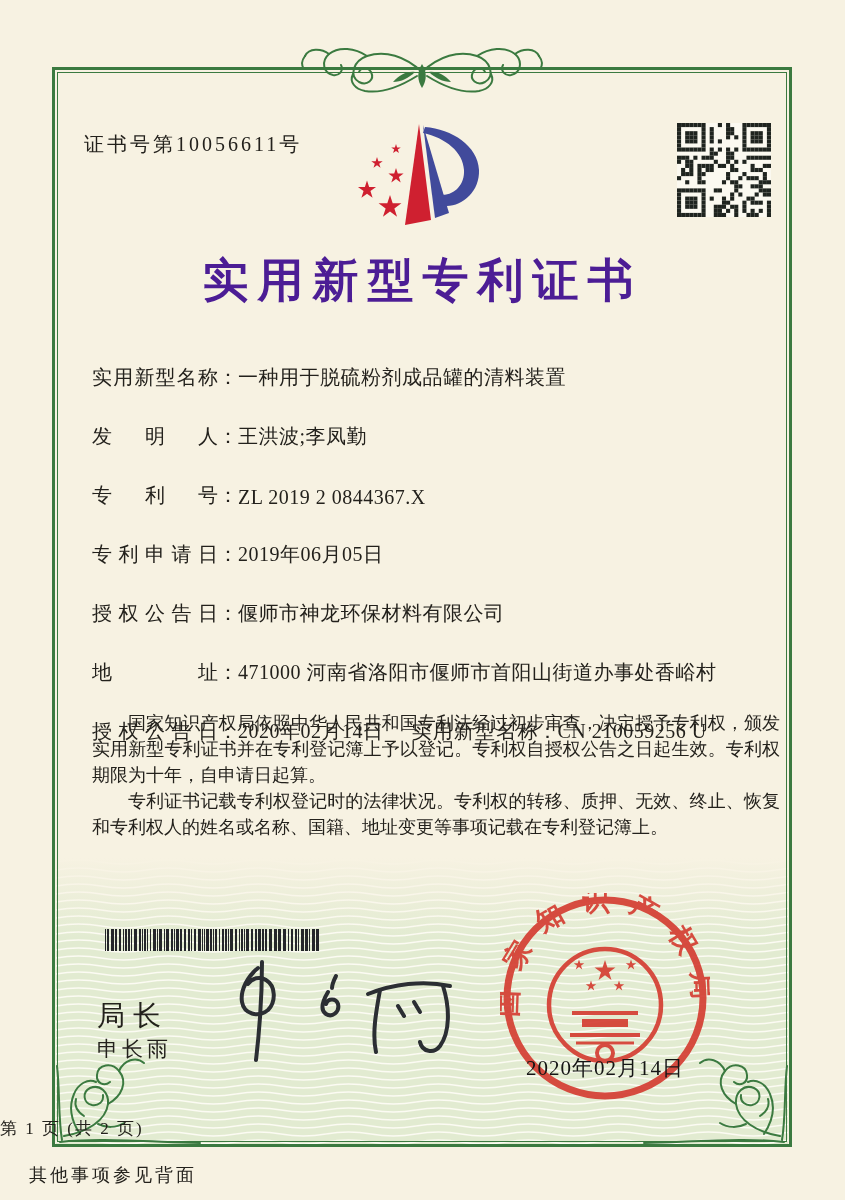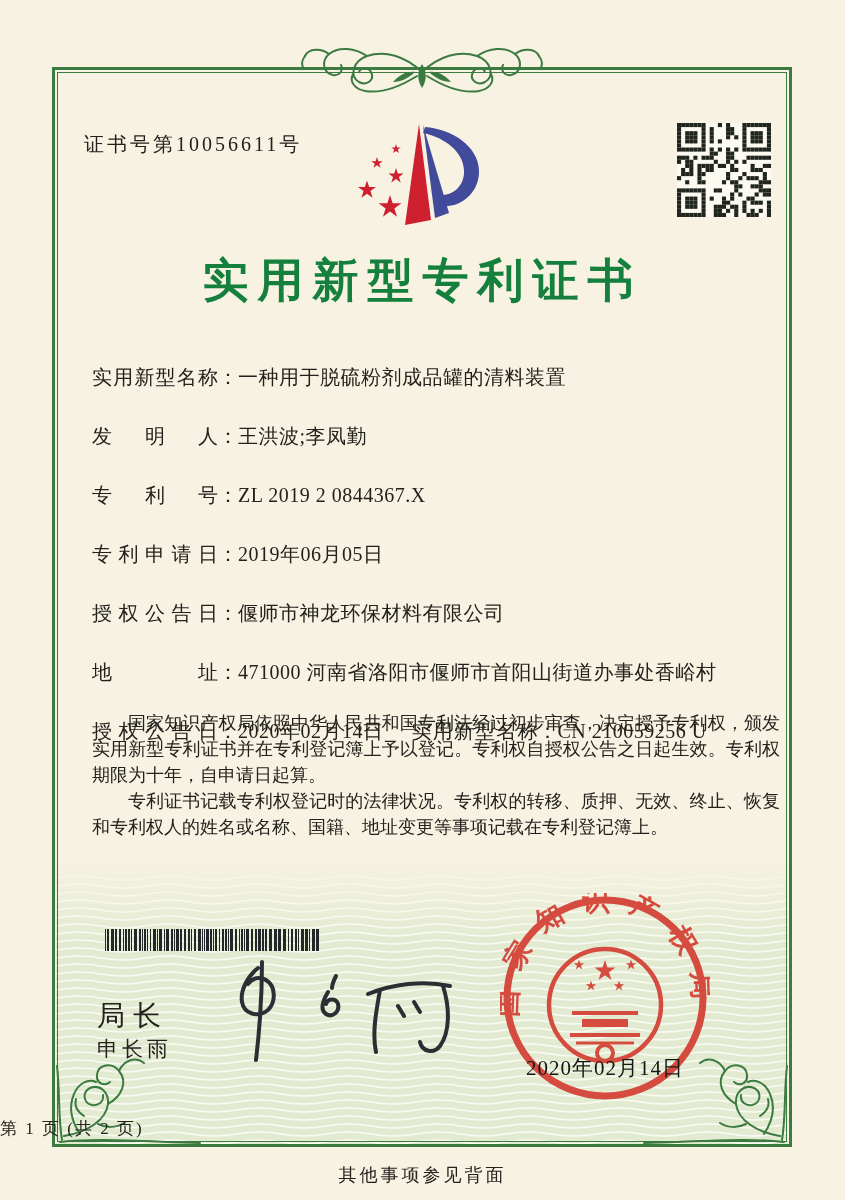--- a/index.html
+++ b/index.html
@@ -19,45 +19,45 @@
   .top-ornament{position:absolute;left:297px;top:42px;width:250px;height:56px;}
   .corner-bl{position:absolute;left:54px;top:1020px;width:150px;height:126px;}
   .corner-br{position:absolute;left:640px;top:1020px;width:150px;height:126px;}
   .orn{stroke:var(--green);fill:none;stroke-width:2;stroke-linecap:round;}
   .orn-fill{fill:var(--green);stroke:none;}
 
   .cert-no{position:absolute;left:84px;top:131px;font-size:20px;letter-spacing:3px;text-align:right;}
   .logo{position:absolute;left:352px;top:116px;width:145px;height:118px;}
   .qr{position:absolute;left:677px;top:123px;width:94px;height:94px;}
 
-  .title{position:absolute;left:0;right:0;top:250px;text-align:center;font-size:46px;font-weight:bold;letter-spacing:9px;color:#15803d;}
+  .title{position:absolute;left:0;right:0;top:250px;text-align:center;font-size:46px;font-weight:bold;letter-spacing:9px;color:#4c1d95;}
 
   .fields{position:absolute;left:92px;top:364px;width:700px;font-size:20px;}
-  .f-row{display:flex;align-items:center;margin-bottom:32px;white-space:nowrap;}
+  .f-row{display:flex;align-items:flex-end;margin-bottom:32px;white-space:nowrap;}
   .f-pair{display:flex;align-items:baseline;white-space:nowrap;}
   .f-label{display:inline-block;width:126px;text-align:justify;text-align-last:justify;}
   .f-colon{display:inline-block;width:20px;}
   .f-value{letter-spacing:0.5px;}
   .pair2{margin-left:28px;}
 
   .paras{position:absolute;left:92px;top:710px;width:688px;font-size:18px;line-height:26px;text-align:justify;}
   .paras p{text-indent:2em;}
 
   .barcode{position:absolute;left:105px;top:929px;width:222px;height:22px;}
 
   .director-label{position:absolute;left:97px;top:997px;font-size:28px;letter-spacing:8px;}
   .director-name{position:absolute;left:97px;top:1035px;font-size:21px;letter-spacing:4px;}
   .signature{position:absolute;left:218px;top:956px;width:250px;height:108px;}
   .sig{stroke:#2b2e33;fill:none;stroke-width:4;stroke-linecap:round;stroke-linejoin:round;}
 
   .seal{position:absolute;left:500px;top:893px;width:210px;height:210px;opacity:.9;}
   .seal-date{position:absolute;left:500px;top:1054px;width:210px;text-align:center;font-size:21px;letter-spacing:1px;color:#151515;}
 
   .page-no{position:absolute;left:0;right:0;top:1117px;text-align:left;font-size:17px;letter-spacing:2px;}
-  .back-note{position:absolute;left:0;right:0;top:1163px;text-align:center;font-size:18px;letter-spacing:3px;}
+  .back-note{position:absolute;left:0;right:0;top:1163px;font-size:18px;letter-spacing:3px;padding-left:29px;}
 </style>
 </head>
 <body>
 
 <div class="page">
 
   <svg width="0" height="0" style="position:absolute" aria-hidden="true">
     <defs>
       <path id="star" d="M0,-1 L0.2245,-0.309 L0.9511,-0.309 L0.3633,0.118 L0.5878,0.809 L0,0.382 L-0.5878,0.809 L-0.3633,0.118 L-0.9511,-0.309 L-0.2245,-0.309 Z"></path>
       <g id="cornerFl" class="orn">

